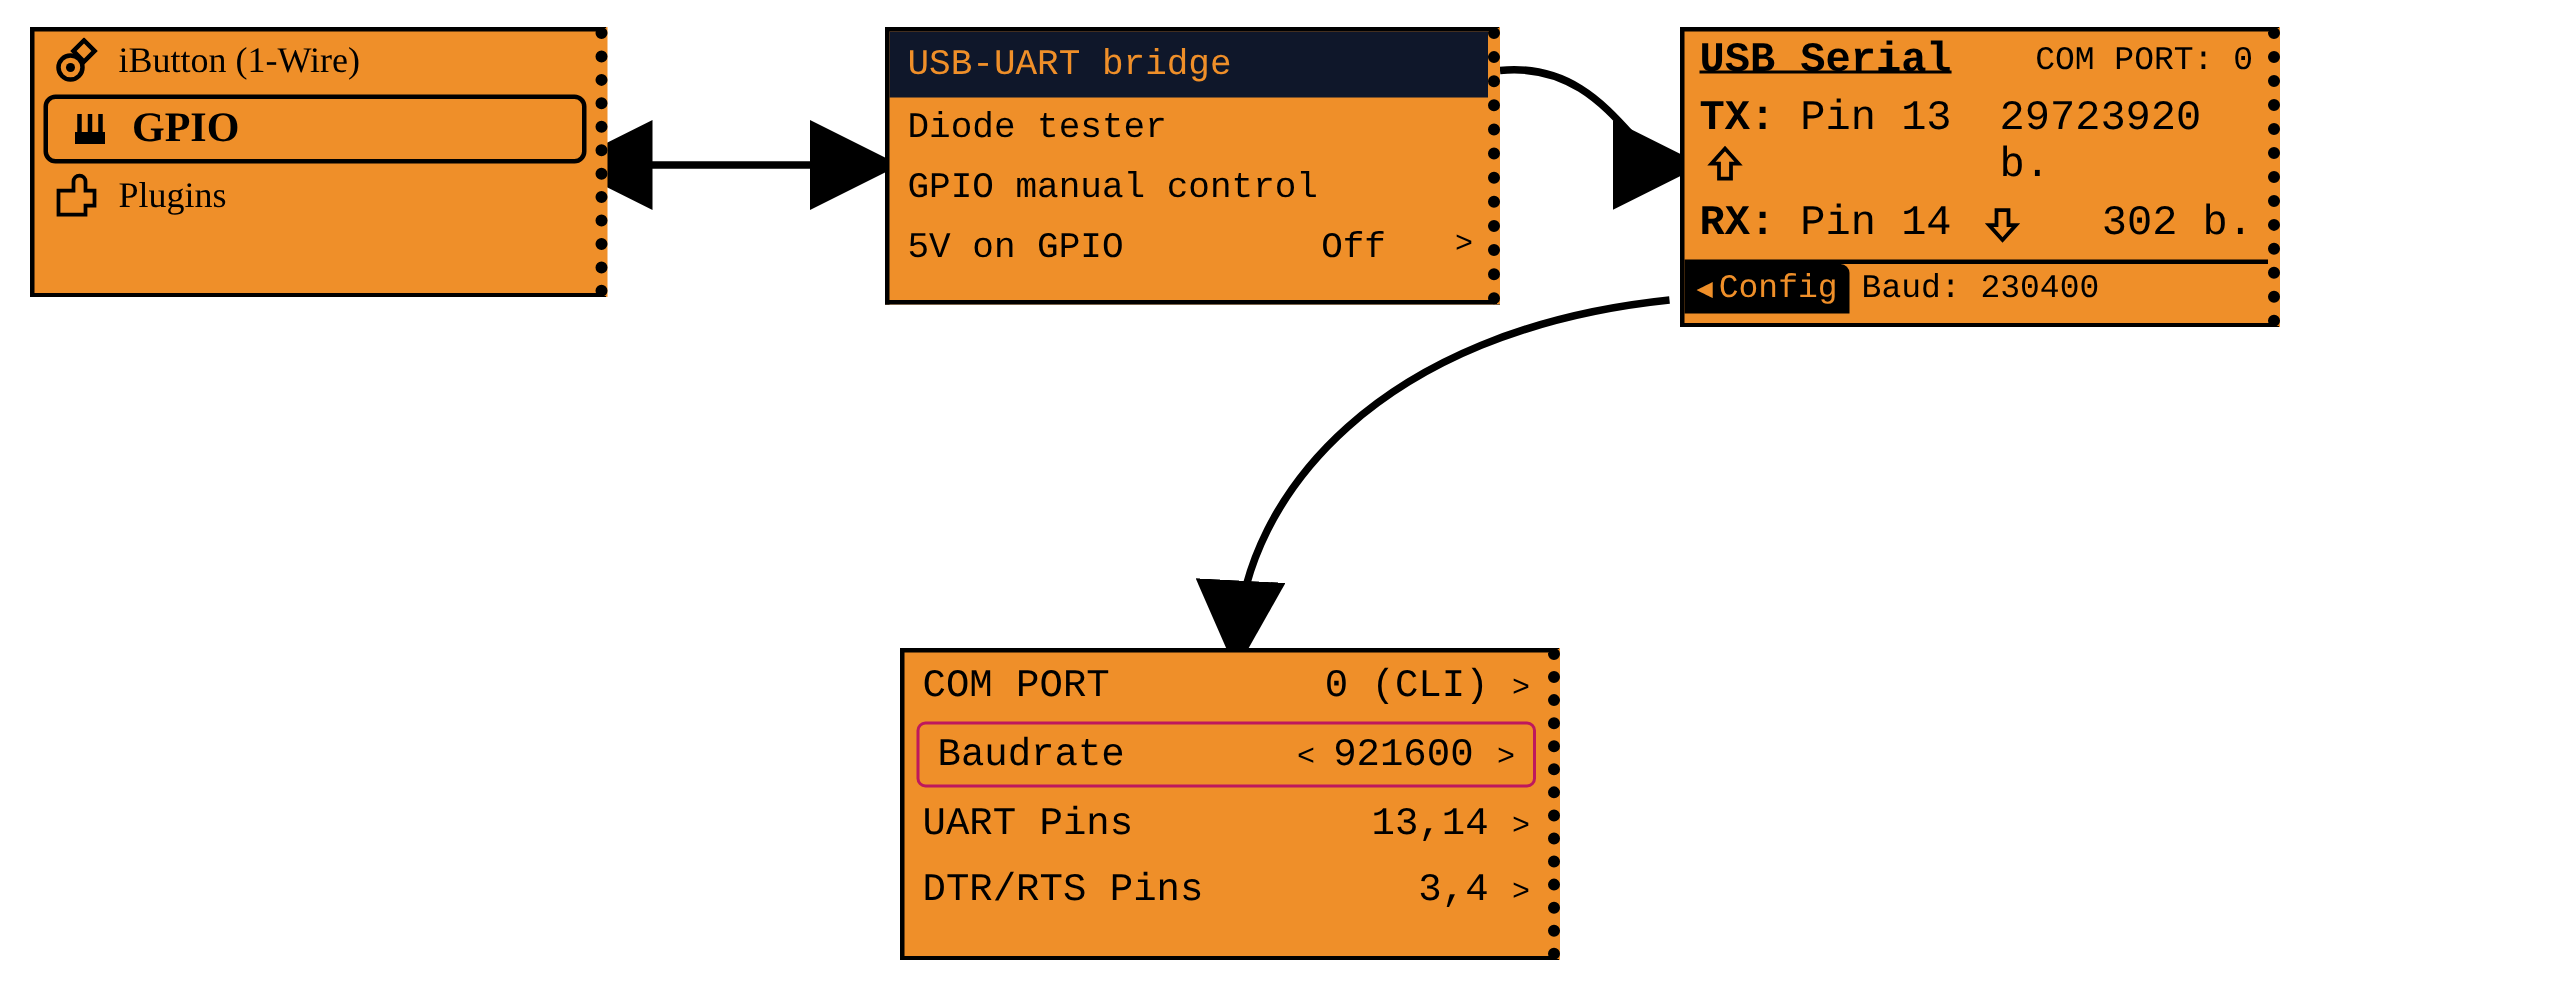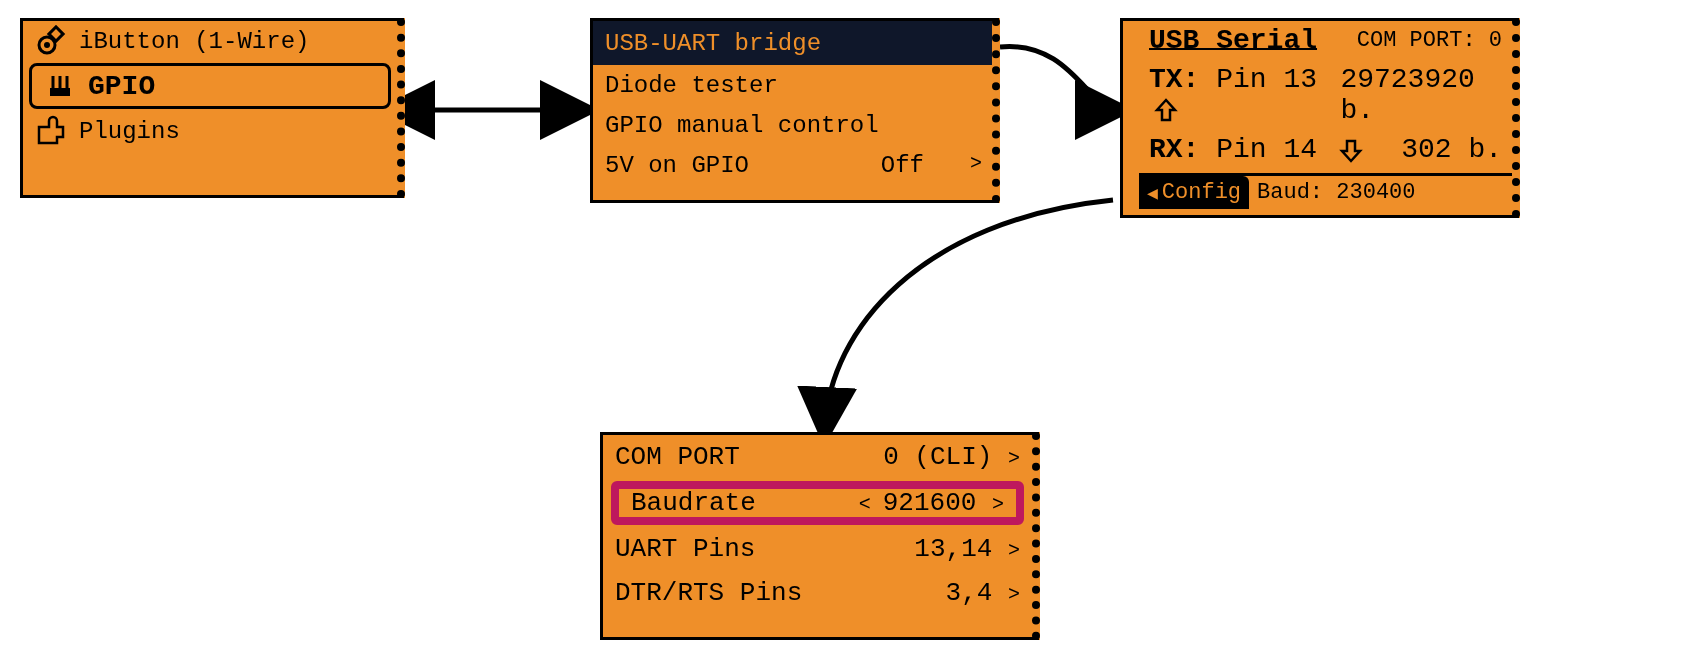--- a/index.html
+++ b/index.html
@@ -25,21 +25,21 @@
   .row {
     display: flex;
     align-items: center;
     justify-content: space-between;
     padding: 4px 10px 4px 12px;
     height: 40px;
     font-size: 24px;
     color: #000;
     box-sizing: border-box;
   }
-  .row-left { display:flex; align-items:center; gap:12px; }
+  .row-left { display:flex; align-items:center; gap:12px;font-family:Liberation Serif, serif; }
   .icon-slot { width:32px; height:28px; display:flex; align-items:center; justify-content:center; }
   .selected {
     background: #0f172a;
     color: #ef8f29;
   }
   .outlined {
     border: 3px solid #000;
     border-radius: 8px;
     margin: 2px 6px;
     height: 46px;
@@ -53,21 +53,21 @@
   .s3-title .t2 { font-size:22px; }
   .s3-row { display:flex; align-items:center; justify-content:space-between; padding:4px 10px; font-size:28px;}
   .s3-row .lbl-b { font-weight:bold; }
   .arrow-icon { display:inline-block; width:26px; height:26px; vertical-align:middle; margin:0 4px; }
   .s3-bottom { display:flex; align-items:center; border-top:3px solid #000; margin-top:4px; }
   .s3-config { background:#000; color:#ef8f29; padding:4px 8px; font-size:22px; display:flex; align-items:center; gap:4px; border-top-right-radius:6px;}
   .s3-baud { padding:4px 8px; font-size:22px; }
 
   
   .cfg-row { display:flex; align-items:center; justify-content:space-between; padding:6px 12px; font-size:26px; height:44px; box-sizing:border-box;}
-  .cfg-row.outlined { border:8px solid #be185d; border-radius:6px; margin:2px 8px; }
+  .cfg-row.outlined { border:2px solid #be185d; border-radius:6px; margin:2px 8px; }
 </style>
 </head>
 <body>
 
 <div class="canvas">
 
   <svg width="1700" height="664" style="position:absolute; left:0; top:0; pointer-events:none;">
     <defs>
       <marker id="ah" markerWidth="12" markerHeight="12" refX="8" refY="6" orient="auto">
         <path d="M0,0 L12,6 L0,12 Z" fill="#000"></path>
@@ -134,21 +134,21 @@
     </div>
     <div class="row">
       <span>5V on GPIO</span>
       <span style="display:flex; gap:46px; ">
         <span>Off</span>
         <span class="chevron">&gt;</span>
       </span>
     </div>
   </div>
 
-  <div class="screen" style="left:1120px; top:18px; width:400px; height:200px;padding-left:16px;">
+  <div class="screen" style="left:1120px; top:18px; width:400px; height:200px;">
     <div class="s3-title">
       <span class="t1">USB Serial</span>
       <span class="t2">COM PORT: 0</span>
     </div>
     <div class="s3-row">
       <span>
         <span class="lbl-b">TX:</span>
         <span>Pin 13</span>
         <span class="arrow-icon">
           <svg viewBox="0 0 26 26">

